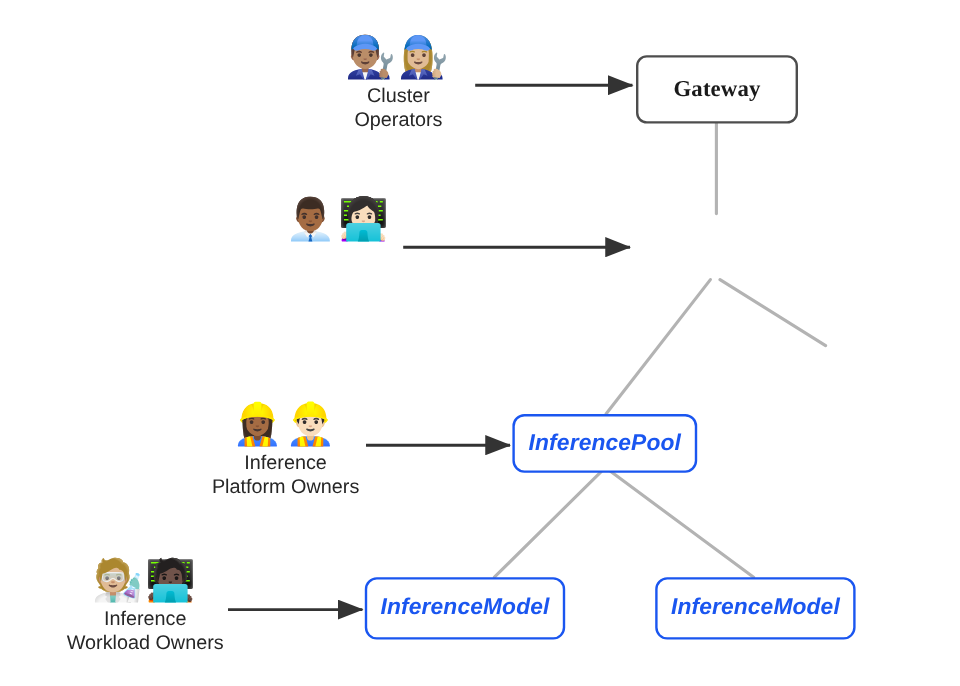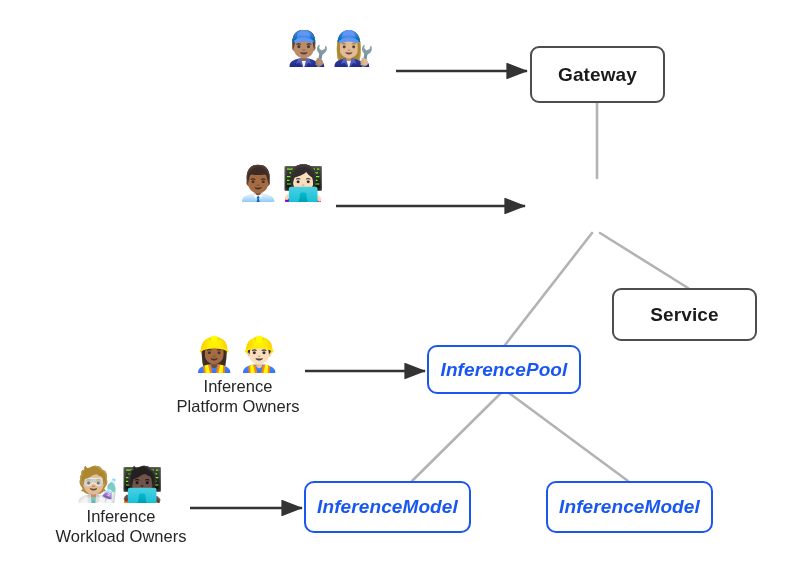--- a/index.html
+++ b/index.html
@@ -43,20 +43,21 @@
     font-weight: bold;
     letter-spacing: 0.1px;
     white-space: nowrap;
   }
   .node.core {
     border: 2px solid #4d4d4d;
   }
   .node.core .node-label {
     color: #1a1a1a;
     font-size: 19px;
+    font-family: Liberation Serif, serif;
   }
   .node.ext {
     border: 2.5px solid #1a56f0;
     border-radius: 10px;
     font-style: italic;
   }
   .node.ext .node-label {
     color: #1a56f0;
     font-size: 19px;
   }
@@ -109,20 +110,22 @@
     <g stroke="#333333" stroke-width="2.4" fill="none" marker-end="url(#arrowhead)">
       <line x1="396" y1="71" x2="527" y2="71"></line>
       <line x1="336" y1="206" x2="525" y2="206"></line>
       <line x1="305" y1="371" x2="425" y2="371"></line>
       <line x1="190" y1="508" x2="302" y2="508"></line>
     </g>
   </svg>
 
   <div class="persona" style="left:268px; top:28px; width:128px;">
     <div class="persona-emojis">👨🏽‍🔧👩🏼‍🔧</div>
+    <div class="persona-name">Cluster
+Operators</div>
   </div>
 
   <div class="persona" style="left:213px; top:163px; width:138px;">
     <div class="persona-emojis">👨🏾‍💼👩🏻‍💻</div>
   </div>
 
   <div class="persona" style="left:158px; top:334px; width:160px;">
     <div class="persona-emojis">👷🏾‍♀️👷🏻‍♂️</div>
     <div class="persona-name">Inference
 Platform Owners</div>
@@ -132,23 +135,20 @@
     <div class="persona-emojis">🧑🏼‍🔬🧑🏿‍💻</div>
     <div class="persona-name">Inference
 Workload Owners</div>
   </div>
 
   <div class="node core" style="left:530px; top:46px; width:135px; height:57px;">
     <span class="node-label">Gateway</span>
   </div>
 
 
-  <div class="node core" style="left:612px; top:288px; width:145px; height:53px;">
-    <span class="node-label">Service</span>
-  </div>
 
   <div class="node ext" style="left:427px; top:345px; width:154px; height:49px;">
     <span class="node-label">InferencePool</span>
   </div>
 
   <div class="node ext" style="left:304px; top:481px; width:167px; height:52px;">
     <span class="node-label">InferenceModel</span>
   </div>
 
   <div class="node ext" style="left:546px; top:481px; width:167px; height:52px;">

